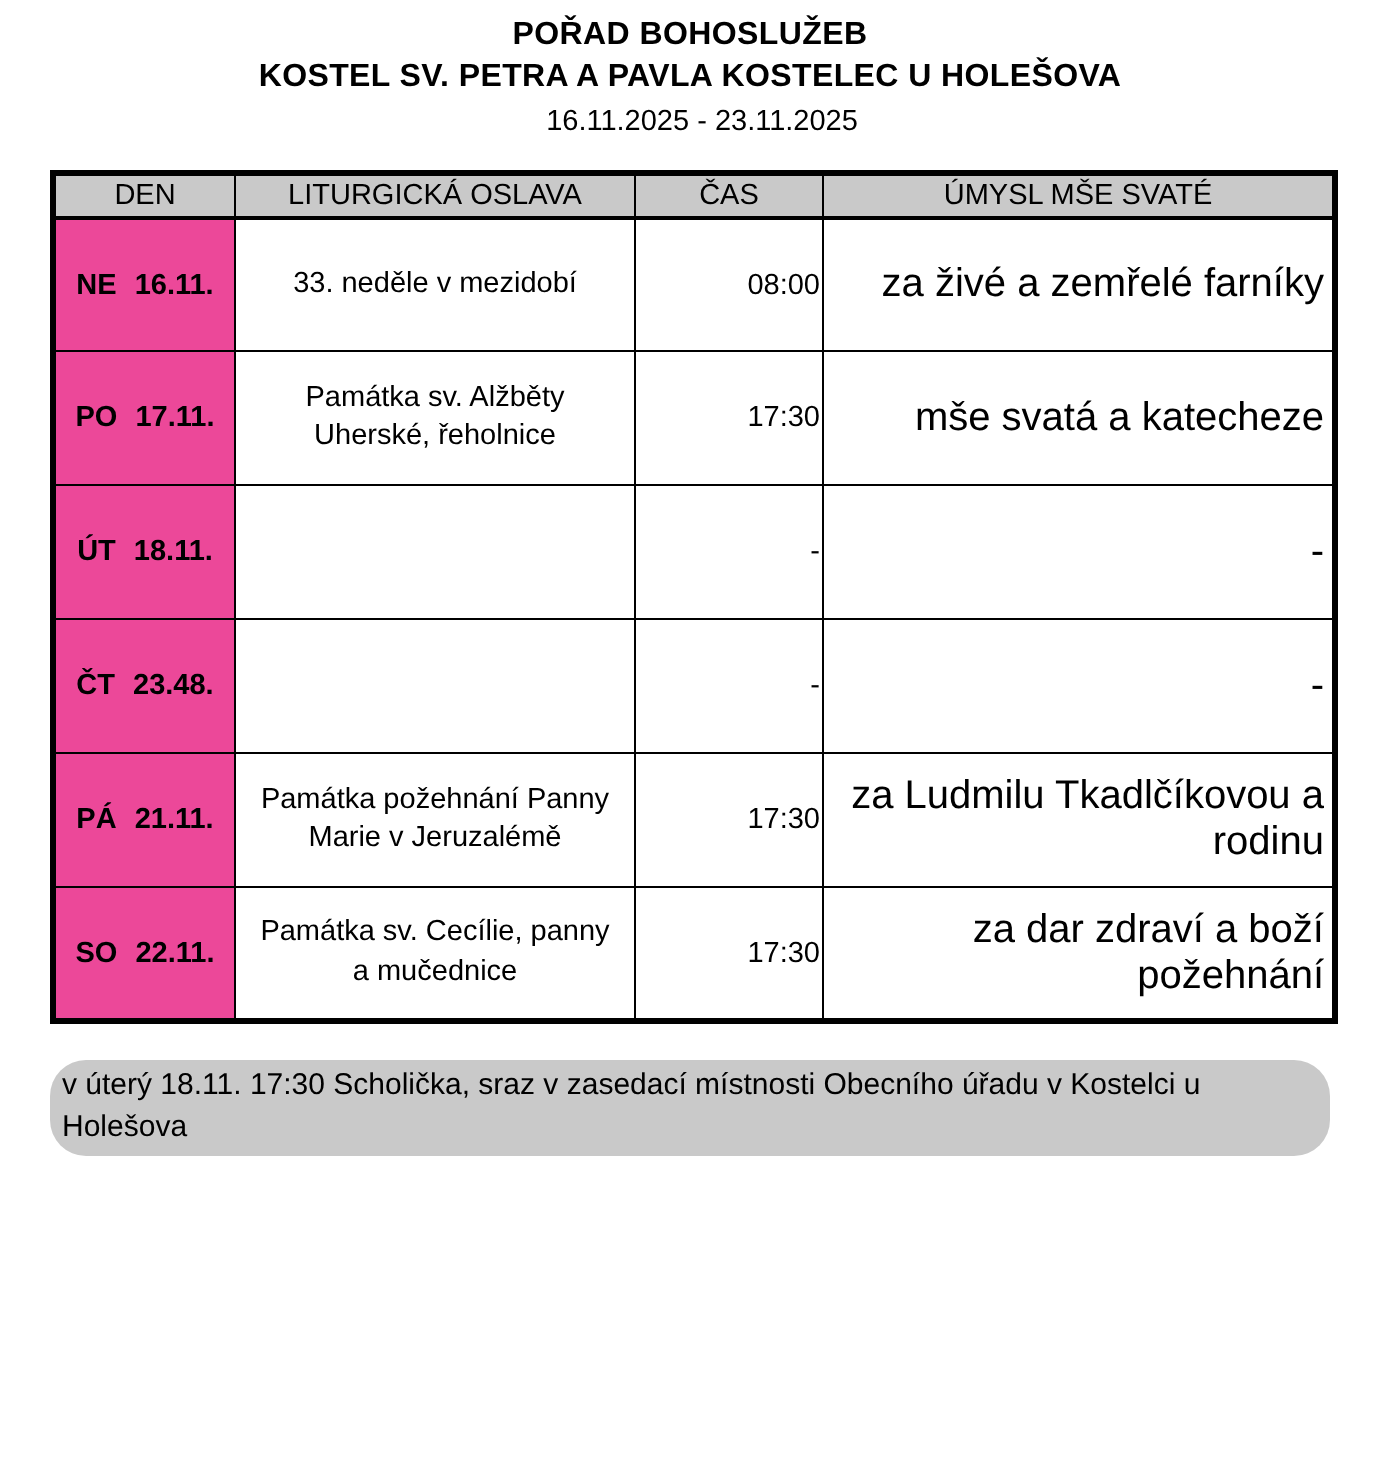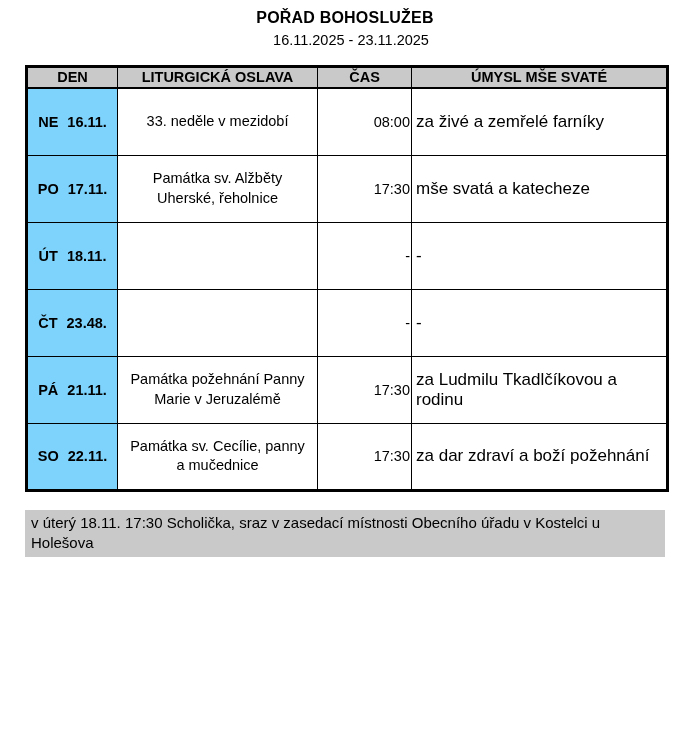--- a/index.html
+++ b/index.html
@@ -48,30 +48,30 @@
   }
   table.schedule {
     border: 3px solid #000000;
   }
   thead tr {
     height: 22px;
   }
   thead th {
     background: #c9c9c9;
     font-size: 14.5px;
-    font-weight: bold;
+    font-weight: normal;
     text-align: center;
     border-bottom-width: 2px !important;
     padding: 0;
   }
   tbody tr {
     height: 67px;
   }
   td.day-cell {
-    background: #7dd3fc;
+    background: #ec4899;
     border-right: 2px solid #000000;
     font-weight: bold;
     font-size: 14.5px;
     text-align: center;
     vertical-align: middle;
     white-space: nowrap;
   }
   td.day-cell .day-abbr {
     margin-right: 9px;
   }
@@ -83,41 +83,43 @@
     line-height: 1.35;
     padding: 0 2px;
     margin-left: 32px;
   }
   td.time-cell {
     font-size: 14.5px;
     text-align: right;
     vertical-align: middle;
   }
   td.intention-cell {
-    font-size: 17px;
-    text-align: left;
+    font-size: 20px;
+    text-align: right;
     vertical-align: middle;
     padding: 0 4px;
   }
   .note {
     margin: 18px 25px 0 25px;
     background: #c9c9c9;
     font-size: 15px;
     line-height: 1.35;
     padding: 3px 6px 4px 6px;
     box-sizing: border-box;
+    border-radius: 18px;
   }
 </style>
 </head>
 <body>
 
 <div class="page">
 
   <div class="titles">
     <div class="title">POŘAD BOHOSLUŽEB</div>
+    <div class="subtitle">KOSTEL SV. PETRA A PAVLA KOSTELEC U HOLEŠOVA</div>
     <div class="daterange">16.11.2025 - 23.11.2025</div>
   </div>
 
   <table class="schedule">
     <colgroup>
       <col style="width:91px">
       <col style="width:200px">
       <col style="width:94px">
       <col style="width:256px">
     </colgroup>

